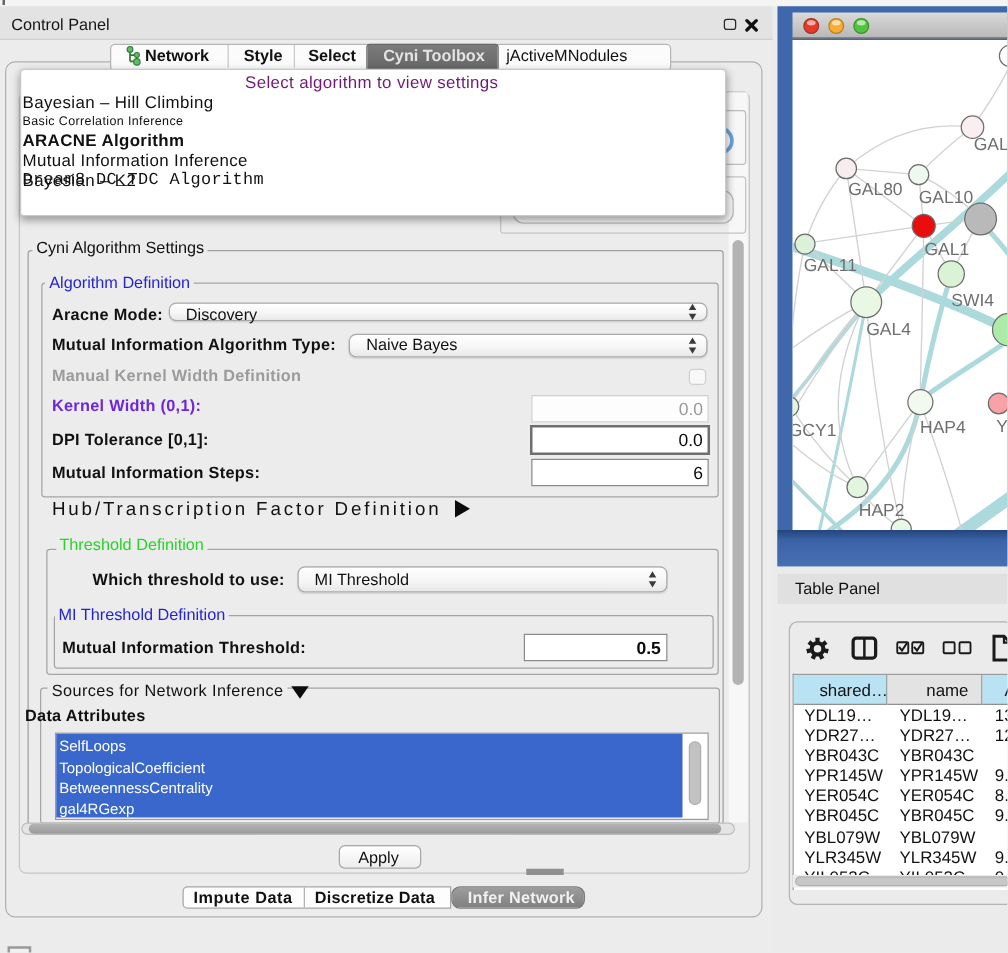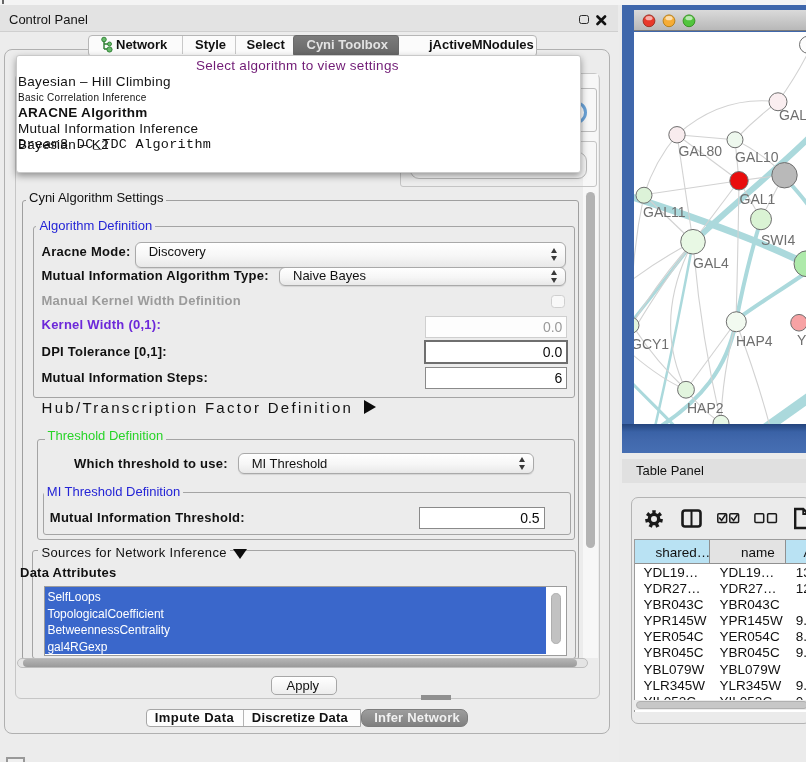--- a/index.html
+++ b/index.html
@@ -46,40 +46,40 @@
 <svg class="abs" style="left:99px;top:36px;" width="14" height="17" viewBox="0 0 14 17">
   <path d="M5 4 L5 13 M5 8 L10 8 M5 13 L10 13" stroke="#2e7d32" stroke-width="1.4" fill="none"></path>
   <circle cx="5" cy="3.5" r="2.3" fill="#66bb6a" stroke="#2e7d32" stroke-width="0.9"></circle>
   <circle cx="10.5" cy="8" r="2" fill="#66bb6a" stroke="#2e7d32" stroke-width="0.9"></circle>
   <circle cx="10.5" cy="13.5" r="2.6" fill="#66bb6a" stroke="#2e7d32" stroke-width="0.9"></circle>
 </svg>
 <div class="lbl" style="left:116px;top:37px;font-weight:600;">Network</div>
 <div class="lbl" style="left:195px;top:37px;font-weight:600;">Style</div>
 <div class="lbl" style="left:246.5px;top:37px;font-weight:600;">Select</div>
 <div class="lbl" style="left:306.5px;top:37px;font-weight:600;color:#e3e3e3;">Cyni Toolbox</div>
-<div class="lbl" style="left:429px;top:37px;font-weight:700;">jActiveMNodules</div>
+<div class="lbl" style="left:405px;top:37px;font-weight:400;">jActiveMNodules</div>
 
 <div class="abs" style="left:15px;top:73px;width:585px;height:626px;border:1px solid #c6c6c6;border-radius:6px;box-sizing:border-box;"></div>
 
 <div class="abs" style="left:583px;top:74px;width:15px;height:584px;background:#f7f7f7;"></div>
 <div class="abs" style="left:585.5px;top:192px;width:9.5px;height:356px;background:#b3b3b3;border-radius:4.7px;"></div>
 
 <div class="abs" style="left:400px;top:87.5px;width:194.5px;height:42.5px;border:1px solid #bdbdbd;border-radius:3px;"></div>
 <div class="abs" style="left:420px;top:101px;width:167px;height:23px;border:3px solid #6aa3d8;border-radius:11.5px;background:#fdfdfd;box-sizing:border-box;"></div>
 <div class="abs" style="left:400px;top:141px;width:194.6px;height:44px;border:1px solid #c4c4c4;border-radius:3px;"></div>
 <div class="abs" style="left:410px;top:152px;width:177px;height:26.5px;border:1px solid #b8b8b8;border-radius:9px;background:#f4f4f4;box-sizing:border-box;"></div>
 
 <div class="grp" style="left:22px;top:200px;width:555px;height:458px;border-color:#9f9f9f;"></div>
 <div class="gt" style="left:26px;top:191px;color:#111;">Cyni Algorithm Settings</div>
 
 <div class="grp" style="left:32.7px;top:226.3px;width:540px;height:169.7px;"></div>
 <div class="gt" style="left:36.4px;top:218.5px;color:#2424d6;">Algorithm Definition</div>
 
 <div class="lbl b" style="left:41.5px;top:243.5px;">Aracne Mode:</div>
-<div class="combo" style="left:134.7px;top:241.5px;width:431px;height:26px;box-sizing:border-box;text-align:center;">
+<div class="combo" style="left:134.7px;top:241.5px;width:431px;height:15px;box-sizing:border-box;text-align:center;">
   <div class="ct" style="top:1px;">Discovery</div>
     <div class="spin"></div>
 </div>
 <div class="lbl b" style="left:41.5px;top:268px;">Mutual Information Algorithm Type:</div>
 <div class="combo" style="left:279px;top:266.8px;width:286.7px;height:18.8px;box-sizing:border-box;">
   <div class="ct" style="top:0.5px;">Naive Bayes</div>
     <div class="spin"></div>
 </div>
 <div class="lbl b" style="left:41.5px;top:292.6px;color:#9b9b9b;">Manual Kernel Width Definition</div>
 <div class="abs" style="left:551px;top:294.5px;width:13.5px;height:13.5px;border:1px solid #cfcfcf;border-radius:3.5px;background:#f8f8f8;box-sizing:border-box;"></div>
@@ -102,21 +102,21 @@
 <div class="grp" style="left:36.7px;top:438.8px;width:536.3px;height:99.2px;"></div>
 <div class="gt" style="left:44.5px;top:429px;color:#28d428;">Threshold Definition</div>
 <div class="lbl b" style="left:74px;top:455.6px;">Which threshold to use:</div>
 <div class="combo" style="left:237.7px;top:453.1px;width:296.1px;height:20.7px;box-sizing:border-box;">
   <div class="ct" style="top:1.5px;">MI Threshold</div>
     <div class="spin"></div>
 </div>
 <div class="grp" style="left:42.7px;top:492px;width:526px;height:40.5px;"></div>
 <div class="gt" style="left:43.8px;top:485px;color:#2424d6;">MI Threshold Definition</div>
 <div class="lbl b" style="left:49.8px;top:510.4px;">Mutual Information Threshold:</div>
-<div class="field" style="left:418.6px;top:507.4px;width:126px;height:21.9px;border:1.5px solid #8a8a8a;">
+<div class="field" style="left:418.6px;top:507.4px;width:115px;height:21.9px;border:1.5px solid #8a8a8a;font-weight:bold;">
   <div class="fv">0.5</div>
 </div>
 
 <div class="grp" style="left:32px;top:550.1px;width:542px;height:107.4px;"></div>
 <div class="gt" style="left:38.4px;top:545.6px;color:#111;letter-spacing:0.34px;">Sources for Network Inference</div>
 <div class="abs" style="left:232.6px;top:549.3px;width:0;height:0;border-left:7.85px solid transparent;border-right:7.85px solid transparent;border-top:10px solid #0c0c0c;"></div>
 <div class="lbl b" style="left:20px;top:565px;">Data Attributes</div>
 <div class="abs" style="left:43.7px;top:585.7px;width:523.3px;height:70.8px;border:1px solid #9c9c9c;background:#fff;box-sizing:border-box;"></div>
 <div class="abs" style="left:45px;top:587px;width:501px;height:67px;background:#3a67cb;"></div>
 <div class="lbl" style="left:47.4px;top:589.8px;color:#fff;font-size:12px;line-height:14px;">SelfLoops</div>

